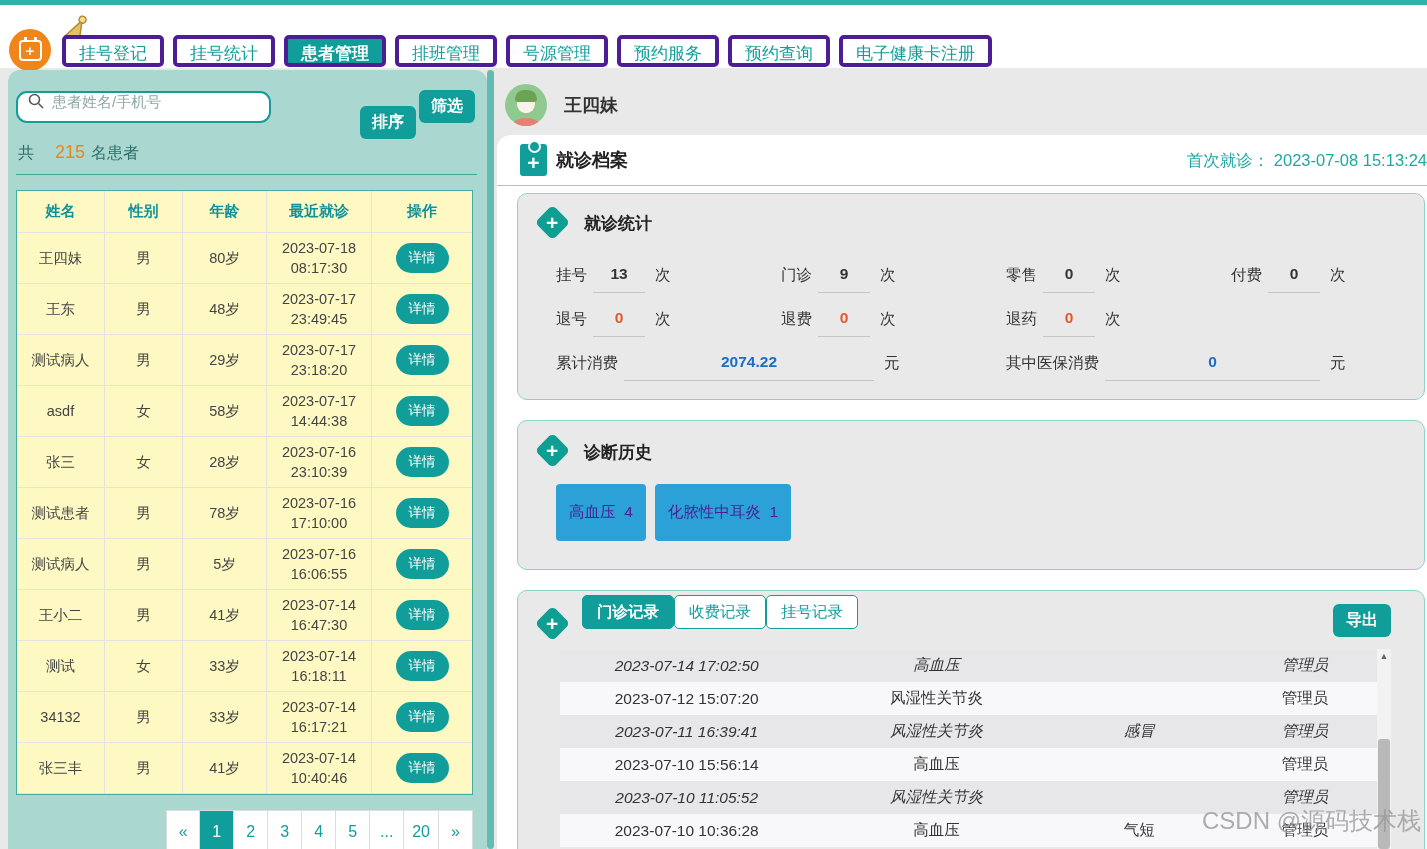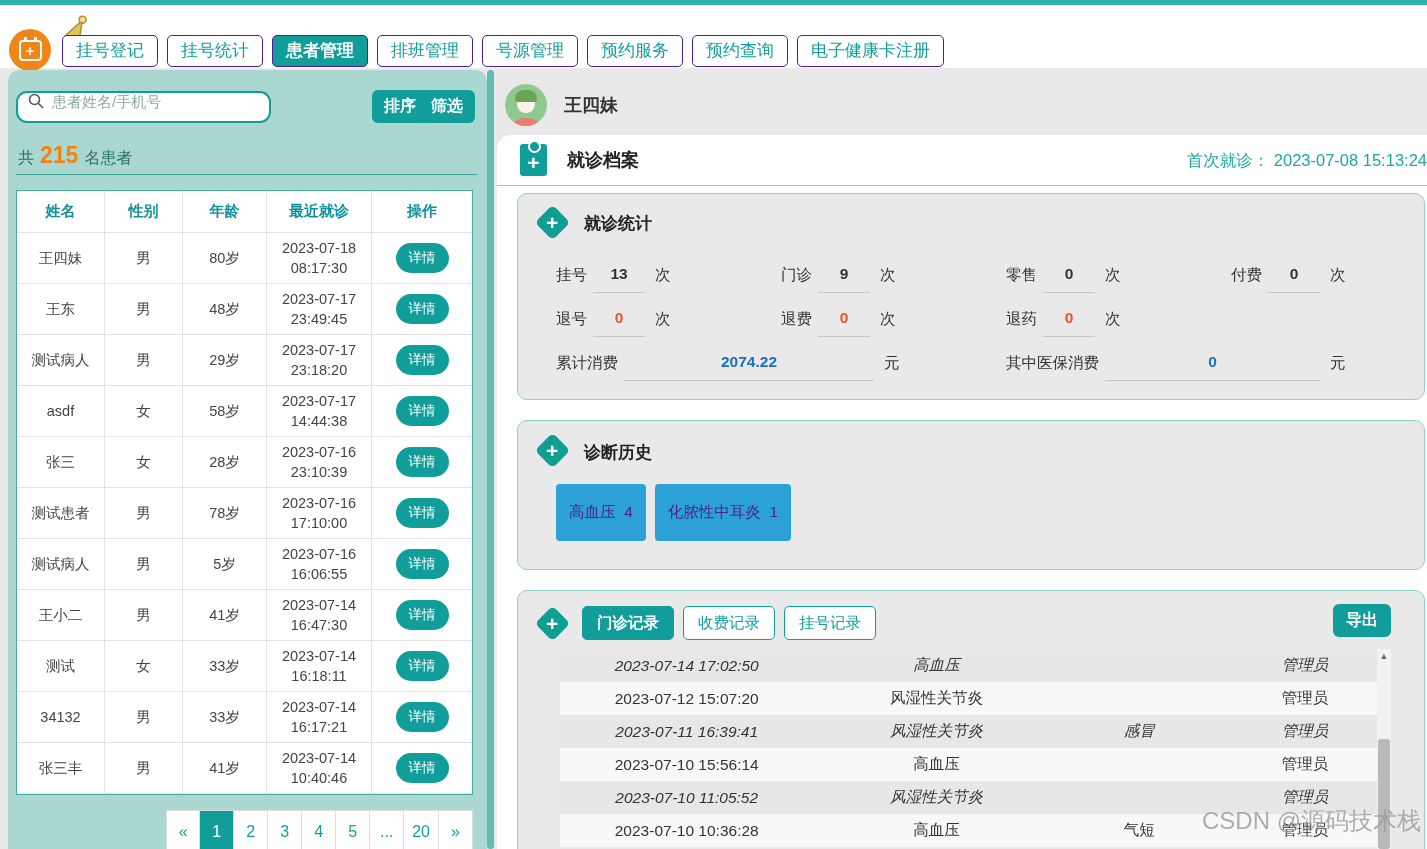--- a/index.html
+++ b/index.html
@@ -9,45 +9,45 @@
   
   .topstrip { position:absolute; top:0; left:0; width:100%; height:5px; background:#2eb3ab; }
   .topbar { position:absolute; top:5px; left:0; width:100%; height:63px; background:#ffffff; }
   .horn { position:absolute; left:58px; top:6px; width:36px; height:42px; }
   .logo { position:absolute; left:9px; top:24px; width:42px; height:42px; background:#f08519;
           border-radius:50%; display:flex; align-items:center; justify-content:center; }
   .logo .cal { width:23px; height:21px; border:2px solid #fff; border-radius:4px; position:relative; }
   .logo .cal::before { content:""; position:absolute; left:3px; top:-5px; width:3px; height:5px; background:#fff; box-shadow:10px 0 #fff; }
   .logo .cal::after { content:"+"; position:absolute; left:0; right:0; top:0px; text-align:center; color:#fff; font-size:15px; font-weight:bold; line-height:17px; }
   .nav { position:absolute; left:62px; top:30px; display:flex; gap:9px; }
-  .nav-btn { border:1px solid #4c1d95; color:#119e9b; background:#fff; border-radius:5px;
+  .nav-btn { border:4px solid #4c1d95; color:#119e9b; background:#fff; border-radius:5px;
     font-size:17px; padding:4px 13px; height:32px; line-height:22px; white-space:nowrap; cursor:pointer;
     font-family:"Liberation Sans", sans-serif; }
   .nav-btn.active { background:#119e9b; color:#fff; font-weight:bold; }
 
   
   .sidebar { position:absolute; left:8px; top:70px; width:479px; height:779px;
     background:#aad7d0; border-radius:12px 12px 0 0; }
   .sidebar::after { content:""; position:absolute; right:-7px; top:0; width:7px; height:779px; background:#63bcb4; border-radius:4px; }
   .search-wrap { position:absolute; left:8px; top:21px; width:255px; height:32px; background:#fff;
     border:2px solid #119e9b; border-radius:11px; display:flex; align-items:flex-start; padding-left:10px; }
   .search-wrap svg { flex:0 0 auto; }
   .search-input { border:none; outline:none; flex:1; font-size:15px; margin-left:8px; color:#333; background:transparent;
     font-family:"Liberation Sans", sans-serif; }
   .search-input::placeholder { color:#8fa8a6; }
   .side-btn { position:absolute; top:20px; height:33px; background:#119e9b; color:#fff; border:none;
     border-radius:6px; font-size:16px; font-weight:bold; padding:0 12px; cursor:pointer;
     font-family:"Liberation Sans", sans-serif; }
-  .btn-sort { right:59px; }
+  .btn-sort { right:71px;margin-top:16px; }
   .btn-filter { right:12px; }
   .count-row { position:absolute; left:10px; top:72px; font-size:16px; color:#2c6f67; display:flex; align-items:baseline; gap:6px; }
-  .count-num { color:#ef8519; font-size:23px; font-weight:bold; }
+  .count-num { color:#ef8519; font-size:18px; font-weight:normal;margin-left:15px; }
   .side-divider { position:absolute; left:8px; right:10px; top:104px; height:0; border-top:1px solid #3aa69c; }
 
-  .ptable { position:absolute; left:8px; right:14px; top:120px; background:#ffffff; border:1px solid #46aca3; }
+  .ptable { position:absolute; left:8px; right:14px; top:120px; background:#fef9c3; border:1px solid #46aca3; }
   .prow { display:grid; grid-template-columns:88px 78px 84px 105px 1fr; }
   .prow > div { border-right:1px solid #e3e3e3; border-bottom:1px solid #e3e3e3;
     display:flex; align-items:center; justify-content:center; text-align:center; }
   .prow > div:last-child { border-right:none; }
   .prow.head > div { height:42px; color:#11929b; font-weight:bold; font-size:15px; }
   .prow.body > div { height:51px; font-size:14.5px; color:#444; }
   .pdate { flex-direction:column; line-height:20px; font-size:14.5px; }
   .detail-btn { background:#119e9b; color:#fff; border:none; border-radius:15px;
     font-size:13.5px; padding:6px 13px; cursor:pointer; font-family:"Liberation Sans", sans-serif; }
 
@@ -67,21 +67,21 @@
 
   .main-panel { position:absolute; left:497px; top:135px; right:0; bottom:0; background:#fff;
     border-radius:14px 0 0 0; overflow:hidden; }
   .archive-bar { position:absolute; left:0; right:0; top:0; height:51px; border-bottom:1px solid #8ed2cd;
     display:flex; align-items:center; }
   .archive-icon { margin-left:23px; width:27px; height:32px; background:#119e9b; border-radius:3px; position:relative; }
   .archive-icon::before { content:""; position:absolute; left:8px; top:-4px; width:9px; height:9px;
     border:2px solid #fff; border-radius:50%; background:#119e9b; }
   .archive-icon::after { content:"+"; position:absolute; left:0; right:0; top:7px; text-align:center;
     color:#fff; font-size:21px; font-weight:bold; }
-  .archive-title { margin-left:20px; font-size:18px; font-weight:bold; color:#222; }
+  .archive-title { margin-left:9px; font-size:18px; font-weight:bold; color:#222; }
   .first-visit { position:absolute; right:0px; top:15px; font-size:16.5px; color:#1ca8a3; white-space:nowrap; }
 
   .card { position:absolute; left:20px; right:2px; background:#e9e9e9; border:1px solid #8ed2cd; border-radius:10px; }
   .card1 { top:58px; height:207px; }
   .card2 { top:285px; height:150px; }
   .card3 { top:455px; height:410px; }
 
   .diamond { position:absolute; left:22px; width:25px; height:25px; background:#0e9e92;
     transform:rotate(45deg); border-radius:5px; display:flex; align-items:center; justify-content:center; }
   .diamond span { transform:rotate(-45deg); color:#fff; font-size:21px; font-weight:bold; line-height:1; }
@@ -93,21 +93,21 @@
   .stat .vbox { min-width:52px; text-align:center; border-bottom:1px solid #c6c6c6; padding:0 6px 9px;
     margin:0 6px; font-weight:bold; font-size:15.5px; color:#333; position:relative; top:4px; }
   .stat .vbox.warn { color:#e8552d; }
   .stat .vbox.money { min-width:250px; color:#1b6ec2; }
   .stat.span2 { grid-column:span 2; }
   .stat .unit { margin-left:4px; }
 
   .tags { position:absolute; left:38px; top:63px; display:flex; gap:9px; }
   .tag { background:#2ba1d8; color:#4c1d95; font-size:15.5px; padding:18px 13px; border-radius:4px; cursor:pointer; white-space:nowrap; }
 
-  .rec-tabs { position:absolute; left:64px; top:15px; display:flex; gap:9px; }
+  .rec-tabs { position:absolute; left:64px; top:4px; display:flex; }
   .rec-tab { border:1px solid #119e9b; background:#fff; color:#119e9b; border-radius:5px;
     font-size:15.5px; padding:6px 14px; height:34px; cursor:pointer; font-family:"Liberation Sans", sans-serif; }
   .rec-tab.active { background:#119e9b; color:#fff; font-weight:bold; }
   .export-btn { position:absolute; right:33px; top:13px; background:#119e9b; color:#fff; border:none;
     border-radius:6px; font-size:16px; font-weight:bold; padding:0 13px; height:33px; cursor:pointer;
     font-family:"Liberation Sans", sans-serif; }
 
   .rec-table { position:absolute; left:42px; right:33px; top:58px; }
   .rec-row { display:grid; grid-template-columns:30.5% 29.6% 19.2% 20.7%; height:33px; }
   .rec-row > div { display:flex; align-items:center; justify-content:center; font-size:15.5px; color:#333; }

